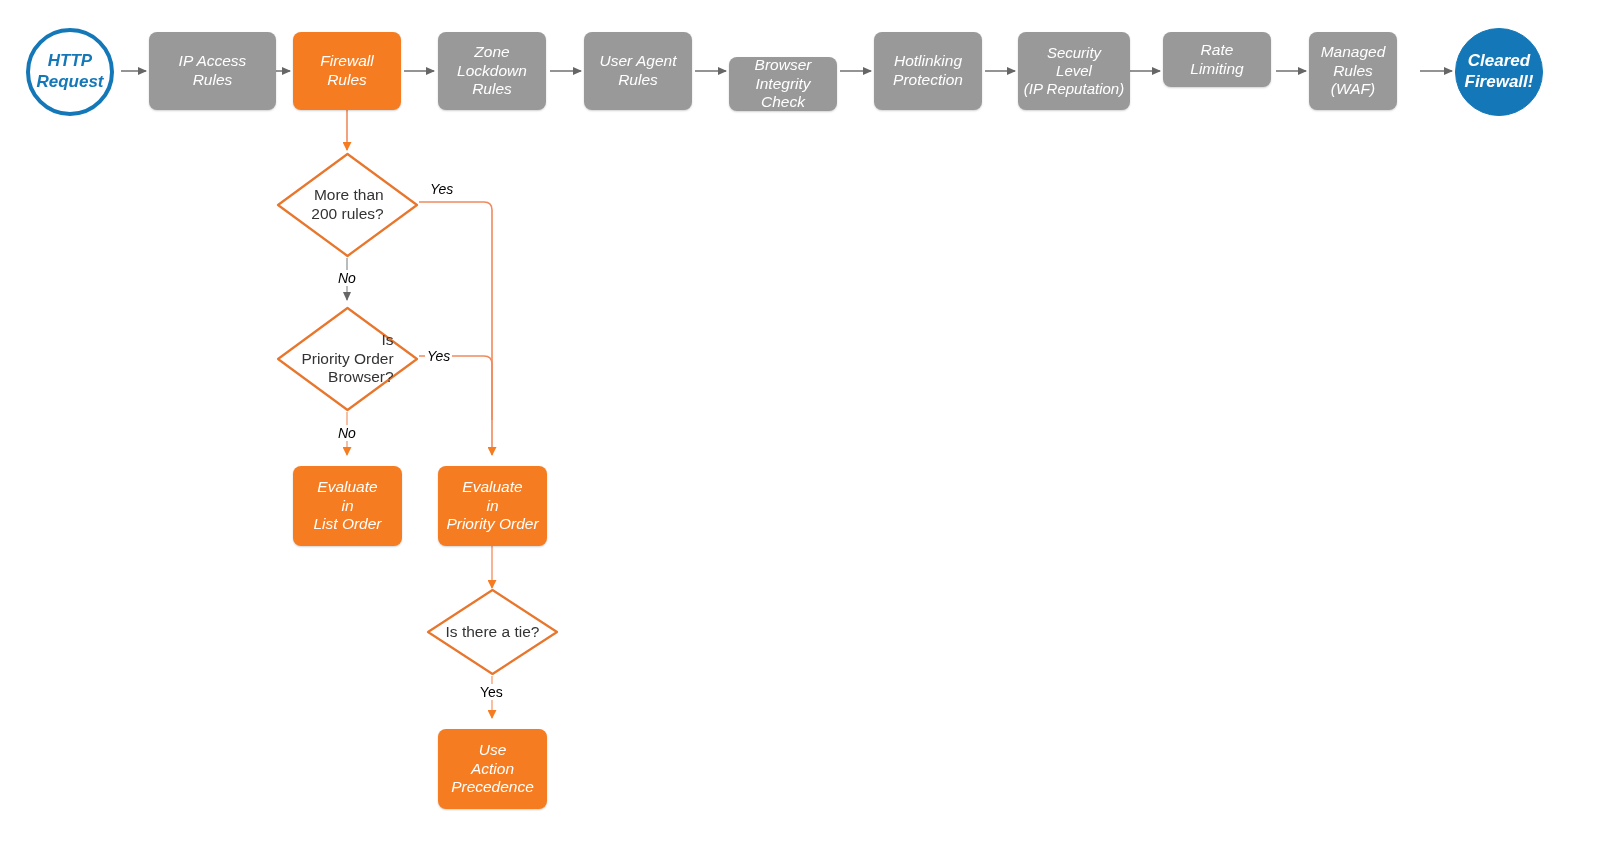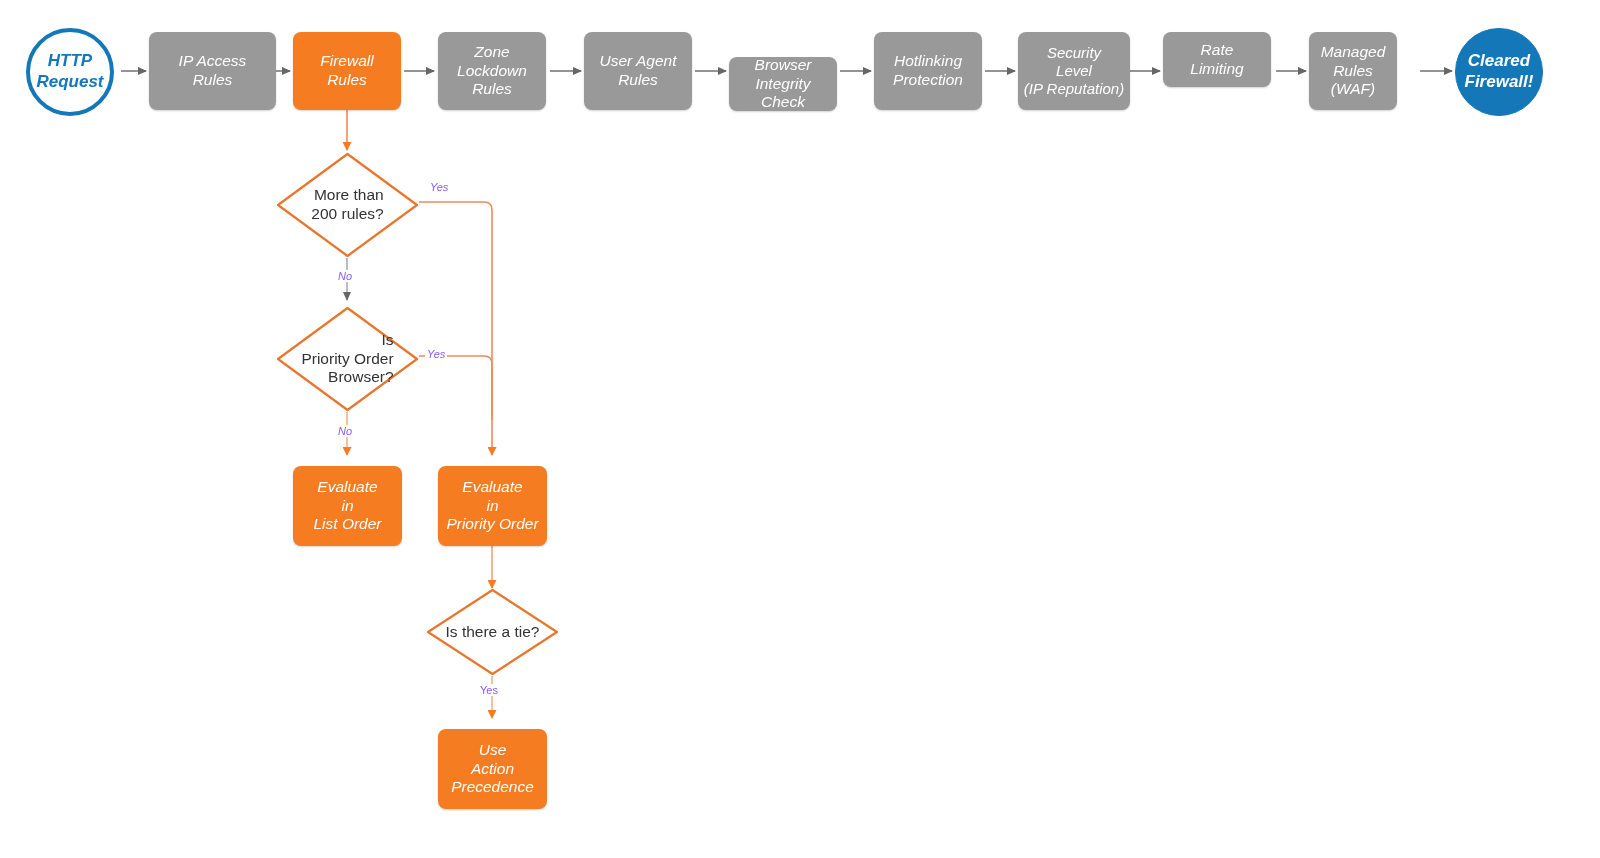--- a/index.html
+++ b/index.html
@@ -79,23 +79,23 @@
     align-items: center;
     justify-content: center;
     text-align: right;
     font-size: 15.5px;
     color: #333333;
     line-height: 1.22;
   }
 
   .edge-label {
     position: absolute;
-    font-size: 11px;
+    font-size: 14px;
     font-style: italic;
-    color: #8b5cf6;
+    color: #000000;
     background: #ffffff;
     padding: 0 2px;
     white-space: nowrap;
   }
   .edge-label.plain { font-style: normal; }
 </style>
 </head>
 <body>
 
 <div id="canvas">

